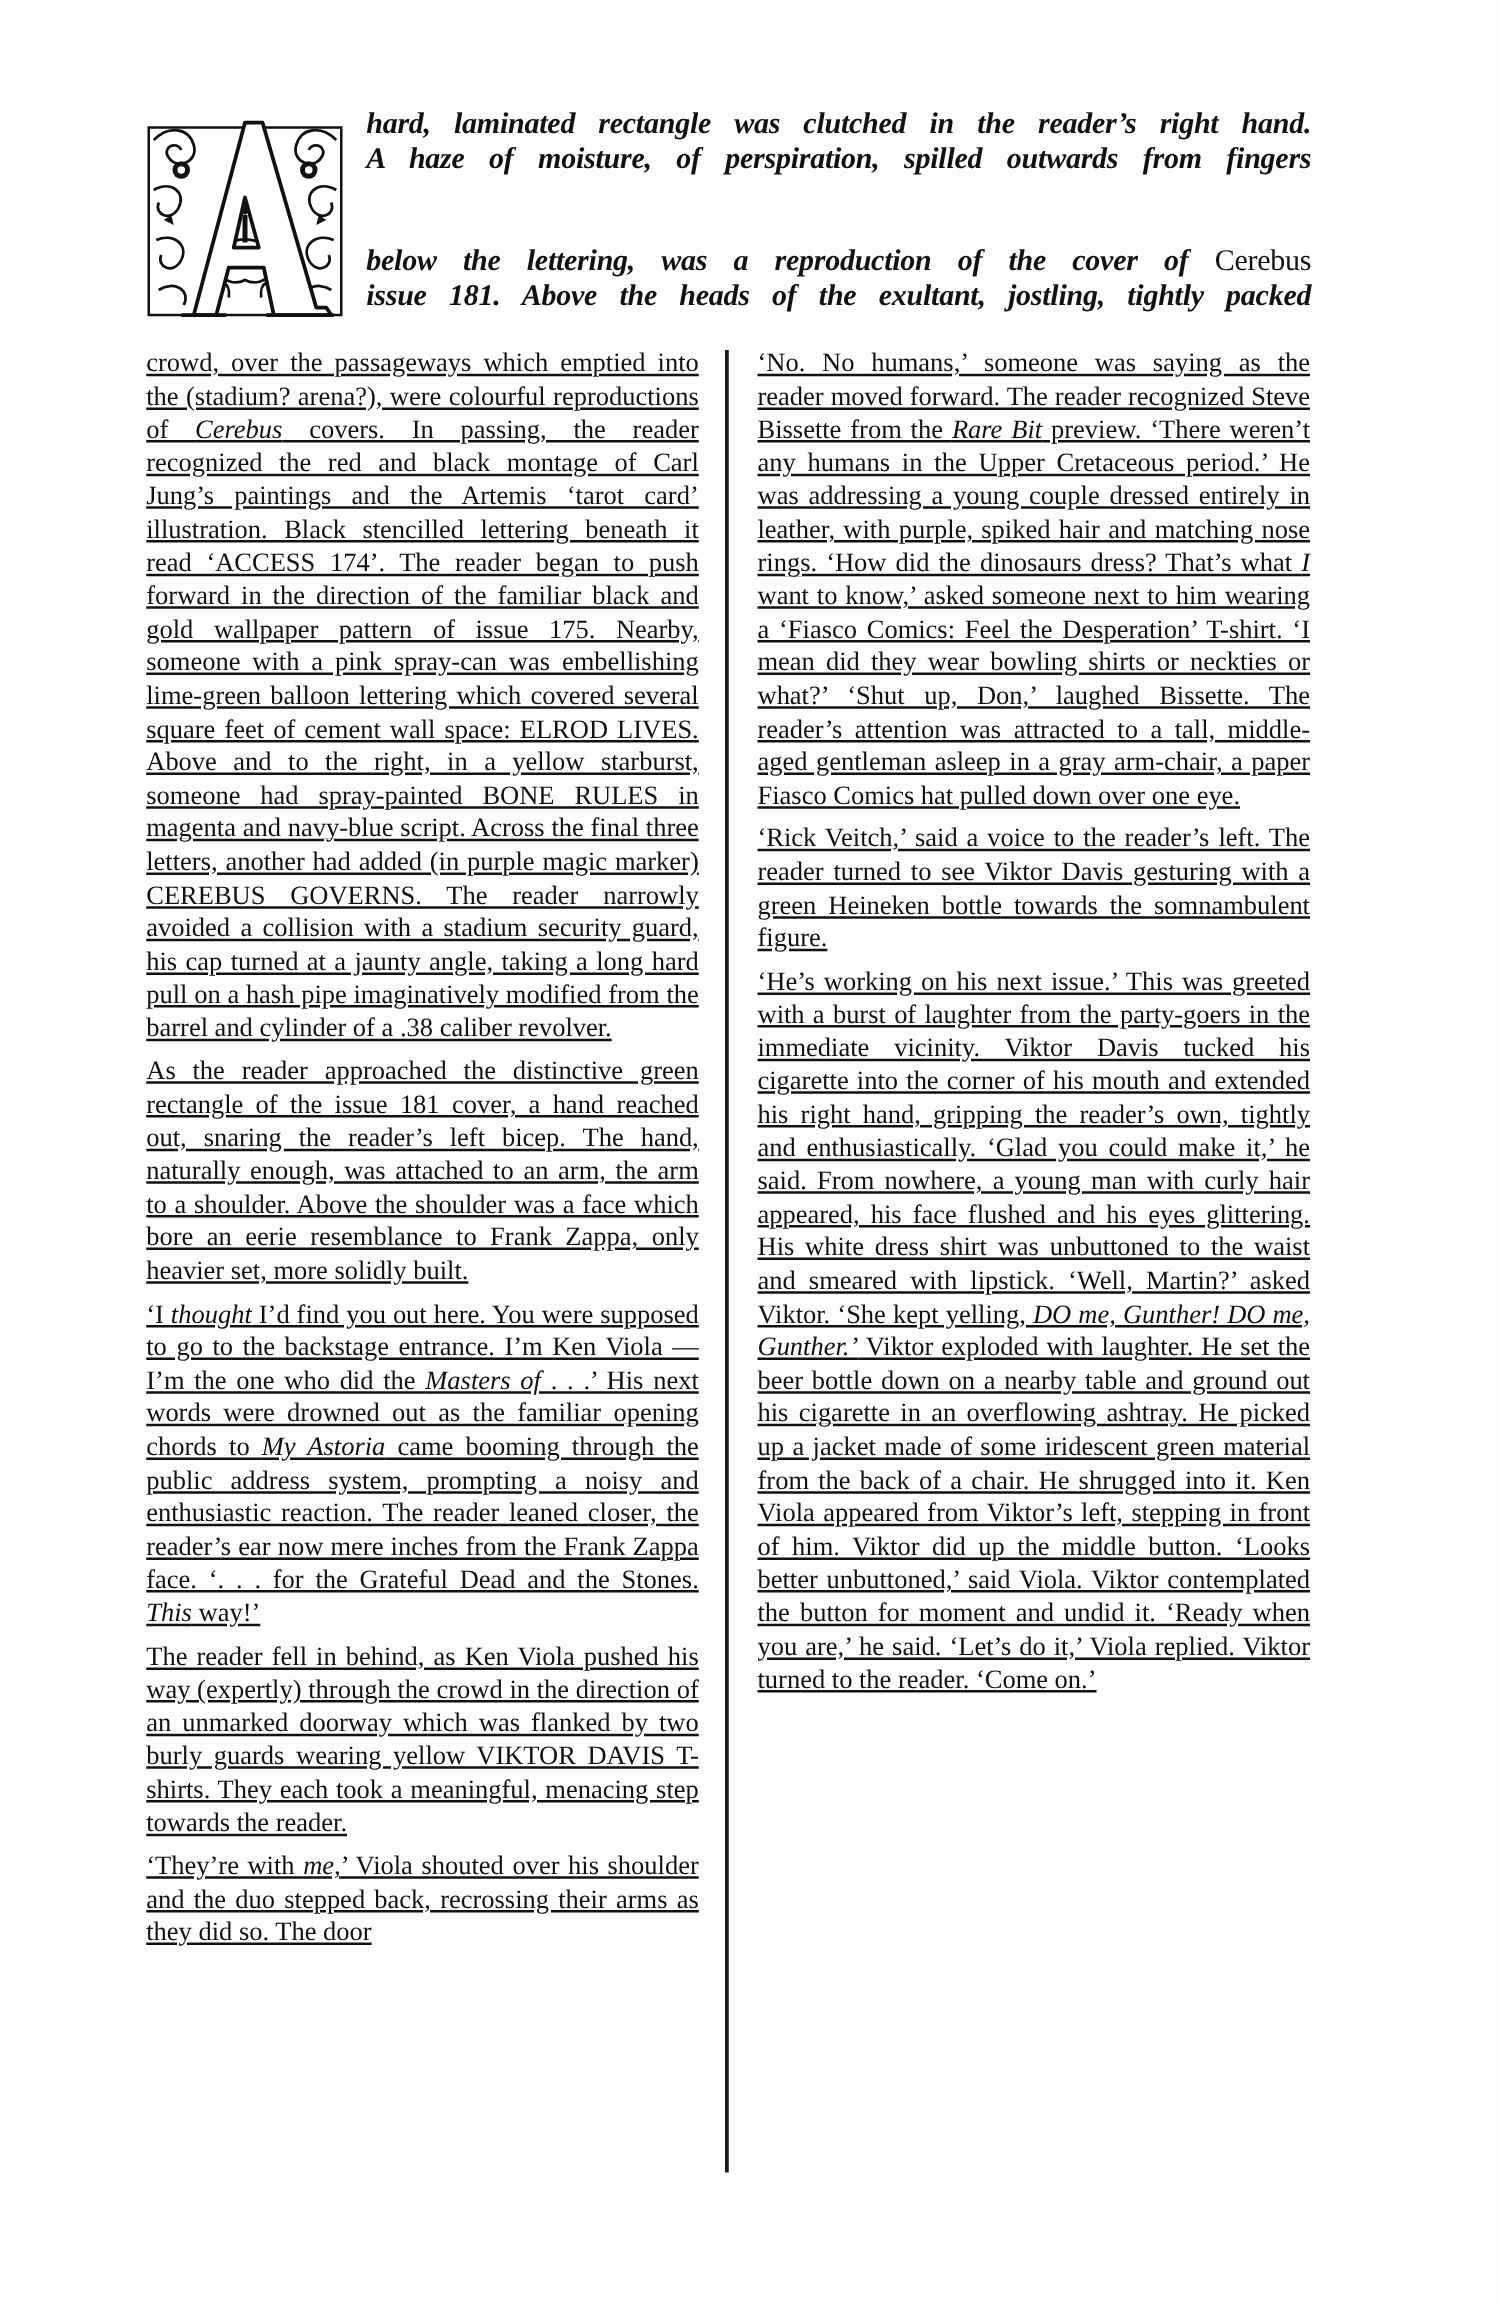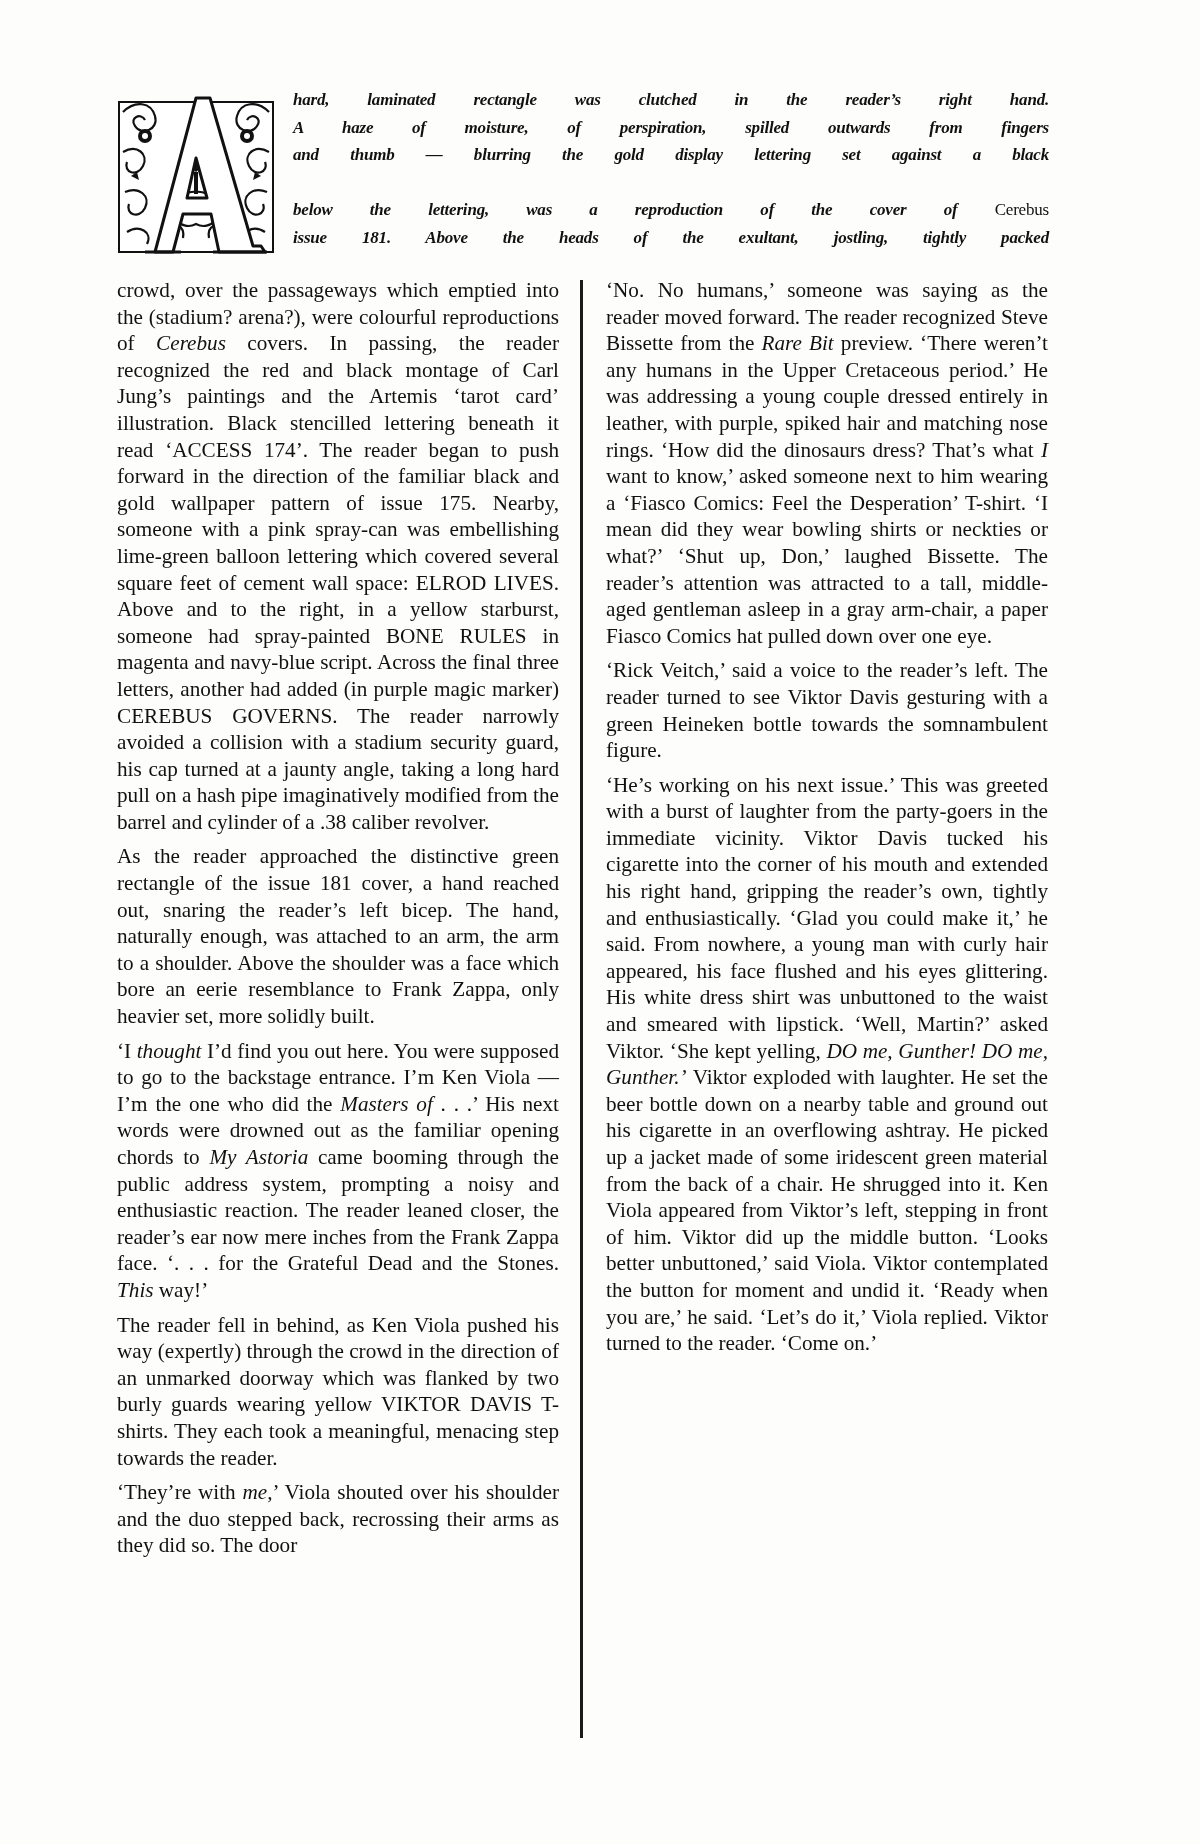--- a/index.html
+++ b/index.html
@@ -15,31 +15,31 @@
 
   
   .intro { position: absolute; left: 115px; top: 86px; width: 934px; height: 180px; }
   .dropcap {
     position: absolute; left: 0; top: 6px; width: 162px; height: 164px;
   }
   .dropcap svg { width: 162px; height: 164px; display: block; }
   .intro-text {
     position: absolute; left: 178px; top: 0; width: 756px;
     font-style: italic; font-weight: bold;
-    font-size: 17px; line-height: 27.6px;
+    font-size: 24px; line-height: 27.6px;
     text-align: justify; text-align-last: justify;
     letter-spacing: -0.2px;
   }
   .intro-text .roman { font-style: normal; font-weight: normal; }
 
   
   .col {
     position: absolute; top: 277px; width: 442px;
     font-size: 21.2px; line-height: 26.6px;
-    text-align: justify; hyphens: manual;
+    text-align: justify; hyphens: manual; text-decoration: underline;
   }
   .col-left { left: 117px; }
   .col-right { left: 606px; }
   .col p { margin: 0 0 8px 0; }
   .col p:last-child { margin-bottom: 0; }
   .divider {
     position: absolute; left: 580px; top: 280px; width: 3px; height: 1458px;
     background: #1a1a1a;
   }
   em { font-style: italic; }
@@ -81,21 +81,21 @@
         </g>
 
         <path d="M81 6 L40 160 L58 160 L68 122 L96 122 L104 160 L150 160 L146 154 L138 154 L95 6 Z M72 106 L81 66 L92 106 Z" fill="#fff" stroke="#111" stroke-width="3" stroke-linejoin="round"></path>
         <path d="M30 160 L66 160" stroke="#111" stroke-width="3"></path>
         <path d="M98 160 L152 160" stroke="#111" stroke-width="3"></path>
       </svg>
     </div>
     <div class="intro-text">
       <span>hard, laminated rectangle was clutched in the reader’s right hand.</span><br>
       <span>A haze of moisture, of perspiration, spilled outwards from fingers</span><br>
-      <span>and thumb — blurring the gold display lettering set against a black</span><br>
+      <br>
       <br>
       <span>below the lettering, was a reproduction of the cover of</span>&nbsp;<span class="roman">Cerebus</span><br>
       <span>issue 181. Above the heads of the exultant, jostling, tightly packed</span>
     </div>
   </div>
 
   <div class="col col-left">
     <p><span>crowd, over the passageways which emptied into the (stadium? arena?), were colourful reproductions of </span><em>Cerebus</em><span> covers. In passing, the reader recognized the red and black montage of Carl Jung’s paintings and the Artemis ‘tarot card’ illustration. Black stencilled lettering beneath it read ‘ACCESS 174’. The reader began to push forward in the direction of the familiar black and gold wallpaper pattern of issue 175. Nearby, someone with a pink spray-can was embel­lishing lime-green balloon lettering which covered several square feet of cement wall space: ELROD LIVES. Above and to the right, in a yellow starburst, someone had spray-painted BONE RULES in magenta and navy-blue script. Across the final three letters, another had added (in purple magic marker) CEREBUS GOVERNS. The reader narrowly avoided a collision with a stadium security guard, his cap turned at a jaunty angle, taking a long hard pull on a hash pipe imaginatively modified from the barrel and cylinder of a .38 caliber revolver.</span></p>
     <p>As the reader approached the distinctive green rectangle of the issue 181 cover, a hand reached out, snaring the reader’s left bicep. The hand, naturally enough, was attached to an arm, the arm to a shoulder. Above the shoulder was a face which bore an eerie resemblance to Frank Zappa, only heavier set, more solidly built.</p>
     <p><span>‘I </span><em>thought</em><span> I’d find you out here. You were supposed to go to the backstage entrance. I’m Ken Viola — I’m the one who did the </span><em>Masters of</em><span> . . .’ His next words were drowned out as the familiar opening chords to </span><em>My Astoria</em><span> came booming through the public address system, prompting a noisy and enthusiastic reaction. The reader leaned closer, the reader’s ear now mere inches from the Frank Zappa face. ‘. . . for the Grateful Dead and the Stones. </span><em>This</em><span> way!’</span></p>

